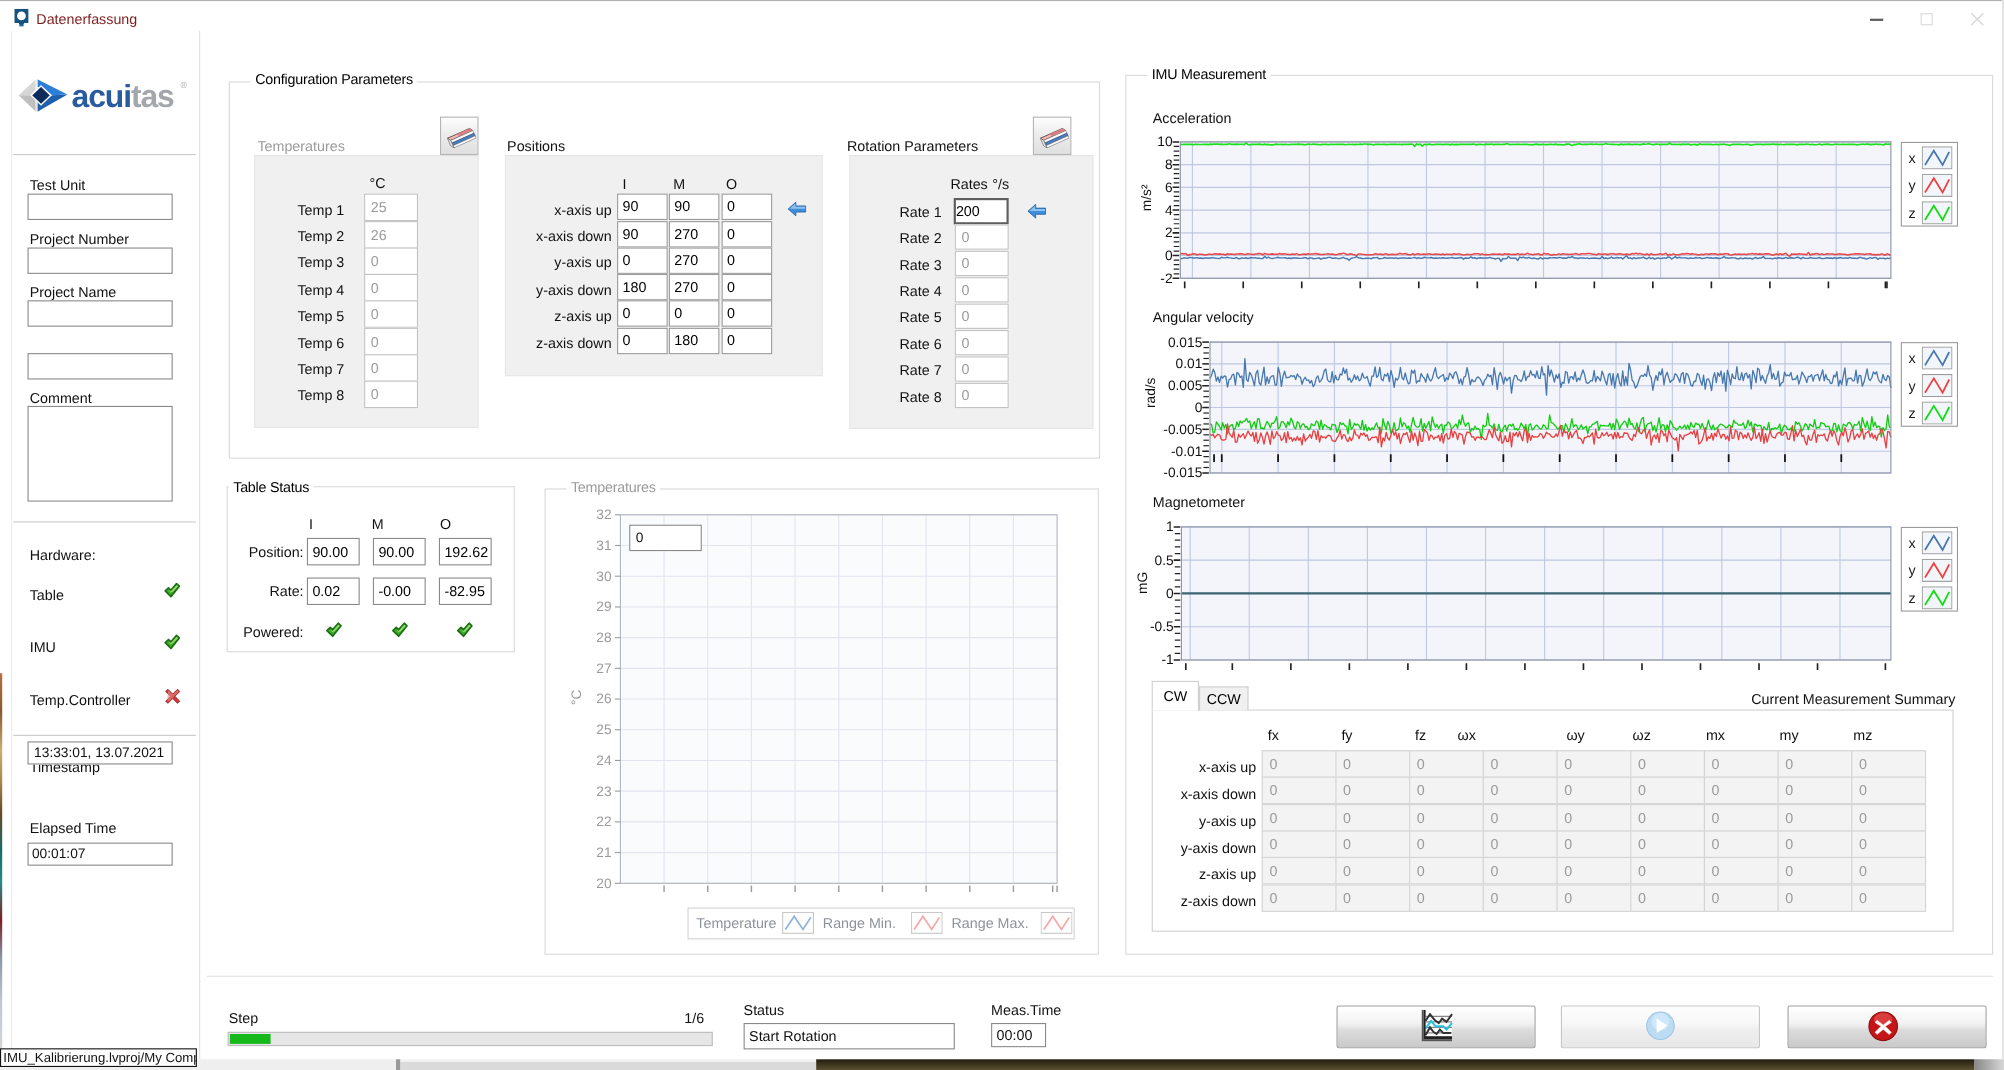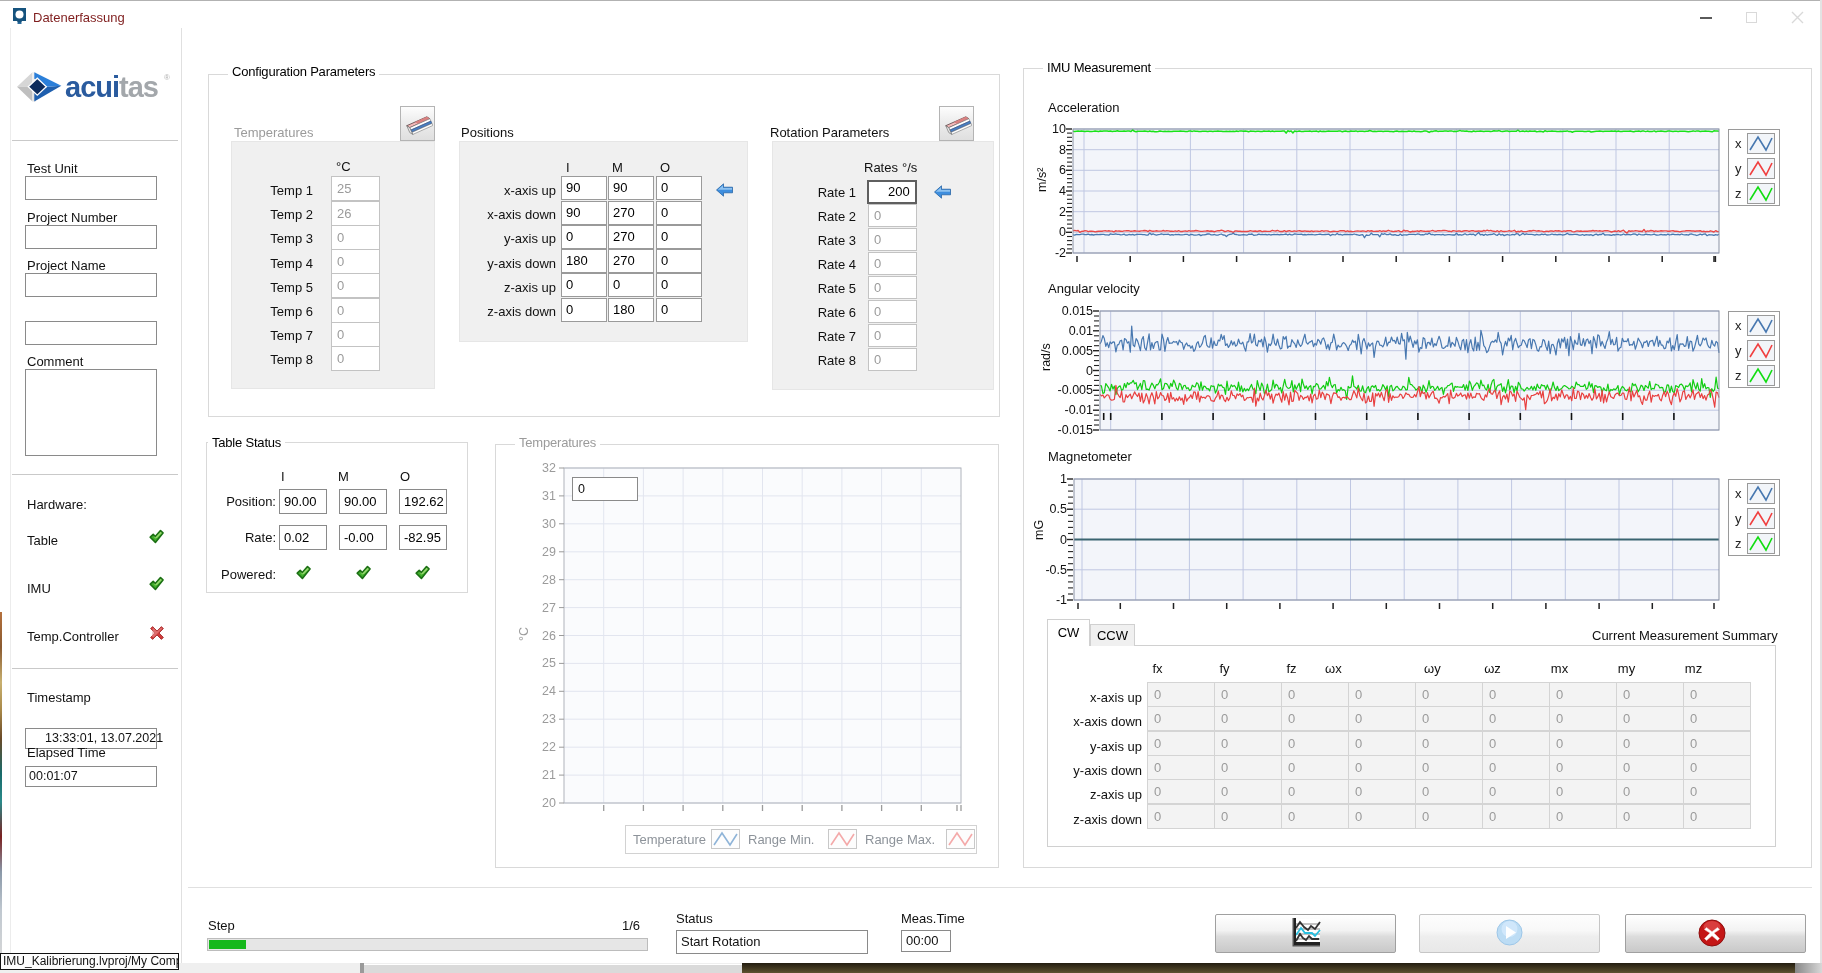--- a/index.html
+++ b/index.html
@@ -66,21 +66,21 @@
 <path d="M1.2,8.2 L4.2,5.4 L6.3,7.6 L11.5,1.6 L14,3.9 L6.4,13.4 Z" fill="#3fae2a" stroke="#1c7014" stroke-width="1.6" stroke-linejoin="round"></path>
 <path d="M4.3,6.6 L6.3,8.6 L11.6,2.8 L13,4 L8,9 L6,9.6 Z" fill="#b8e986" opacity="0.7"></path>
   </svg>
 <div class="lb" style="left:27px;top:629px">Temp.Controller</div>
 <svg class="a" style="left:150px;top:626px" width="14" height="14" viewBox="0 0 14 14">
 <path d="M2.6,0.6 L7,5 L11.4,0.6 L13.4,2.6 L9,7 L13.4,11.4 L11.4,13.4 L7,9 L2.6,13.4 L0.6,11.4 L5,7 L0.6,2.6 Z" fill="#cf3a3a" stroke="#9c2020" stroke-width="0.8"></path>
 <path d="M2.8,1.4 L7,5.6 L11.2,1.4 L12.4,2.6 L3.6,11.4 L2,10.6 Z" fill="#e88f8f" opacity="0.6"></path>
   </svg>
 <div class="hr" style="left:12px;top:668px;width:166px"></div>
 <div class="lb" style="left:27px;top:690px">Timestamp</div>
-<div class="in" style="left:25px;top:728px;width:132px;height:21px;font-size:12.5px;line-height:19px;padding-left:19px">13:33:01, 13.07.2021</div>
+<div class="in" style="left:25px;top:674px;width:132px;height:21px;font-size:12.5px;line-height:19px;padding-left:5px">13:33:01, 13.07.2021</div>
 <div class="lb" style="left:27px;top:745px">Elapsed Time</div>
 <div class="in" style="left:25px;top:766px;width:132px;height:21px;font-size:12.5px;line-height:19px;padding-left:3px">00:01:07</div>
 <div class="a" style="left:0;top:612px;width:2px;height:351px;background:linear-gradient(#b5713d,#8a5a30 10%,#c8b070 20%,#a88848 28%,#6a4a28 36%,#186a6a 46%,#2a8a8a 54%,#7a2020 64%,#8a98a8 74%,#c0c8d0 85%,#d8d8d8 100%)"></div>
 <div class="gb" style="left:208px;top:74px;width:792px;height:343px"></div>
 <div class="gbt" style="left:228px;top:64px">Configuration Parameters</div>
 <div class="pan" style="left:231px;top:141px;width:204px;height:248px"></div>
 <div class="lb gry" style="left:234px;top:125px">Temperatures</div>
 <div class="ebtn" style="left:400px;top:106px"></div>
 <svg class="a" style="left:403px;top:111px" width="30" height="26" viewBox="0 0 30 26">
 <g transform="rotate(-24 15 13)">
@@ -151,21 +151,21 @@
 <polygon points="13,10 26,10 28,13 15,13" fill="#d98080"></polygon>
 <rect x="6" y="13" width="22" height="2.6" fill="#ffffff" stroke="#707070" stroke-width="0.5"></rect>
 <rect x="6" y="15.6" width="22" height="2.6" fill="#4a7ec0" stroke="#2a4a80" stroke-width="0.5"></rect>
 <rect x="6" y="18.2" width="22" height="2.2" fill="#ffffff" stroke="#707070" stroke-width="0.5"></rect>
 <polygon points="4,10 6,13 6,20.4 4,17.5" fill="#e8e8e8" stroke="#707070" stroke-width="0.6"></polygon>
 </g>
   </svg>
 <div class="lb" style="left:864px;top:160px">Rates</div>
 <div class="lb" style="left:902px;top:160px">°/s</div>
 <div class="lbr" style="left:780px;top:185px;width:76px">Rate 1</div>
-<div class="a" style="left:867px;top:180px;width:50px;height:24px;background:#fff;border:2px solid #5f5f5f;font-size:13px;color:#000;line-height:20px;padding-left:19px">200</div>
+<div class="a" style="left:867px;top:180px;width:50px;height:24px;background:#fff;border:2px solid #5f5f5f;font-size:13px;color:#000;line-height:20px;padding-left:0">200</div>
 <div class="lbr" style="left:780px;top:209px;width:76px">Rate 2</div>
 <div class="a" style="left:868px;top:204px;width:49px;height:23px;background:#fff;border:1px solid #c3c3c3;font-size:13px;color:#9b9b9b;line-height:21px;padding-left:5px">0</div>
 <div class="lbr" style="left:780px;top:233px;width:76px">Rate 3</div>
 <div class="a" style="left:868px;top:228px;width:49px;height:23px;background:#fff;border:1px solid #c3c3c3;font-size:13px;color:#9b9b9b;line-height:21px;padding-left:5px">0</div>
 <div class="lbr" style="left:780px;top:257px;width:76px">Rate 4</div>
 <div class="a" style="left:868px;top:252px;width:49px;height:23px;background:#fff;border:1px solid #c3c3c3;font-size:13px;color:#9b9b9b;line-height:21px;padding-left:5px">0</div>
 <div class="lbr" style="left:780px;top:281px;width:76px">Rate 5</div>
 <div class="a" style="left:868px;top:276px;width:49px;height:23px;background:#fff;border:1px solid #c3c3c3;font-size:13px;color:#9b9b9b;line-height:21px;padding-left:5px">0</div>
 <div class="lbr" style="left:780px;top:305px;width:76px">Rate 6</div>
 <div class="a" style="left:868px;top:300px;width:49px;height:23px;background:#fff;border:1px solid #c3c3c3;font-size:13px;color:#9b9b9b;line-height:21px;padding-left:5px">0</div>

